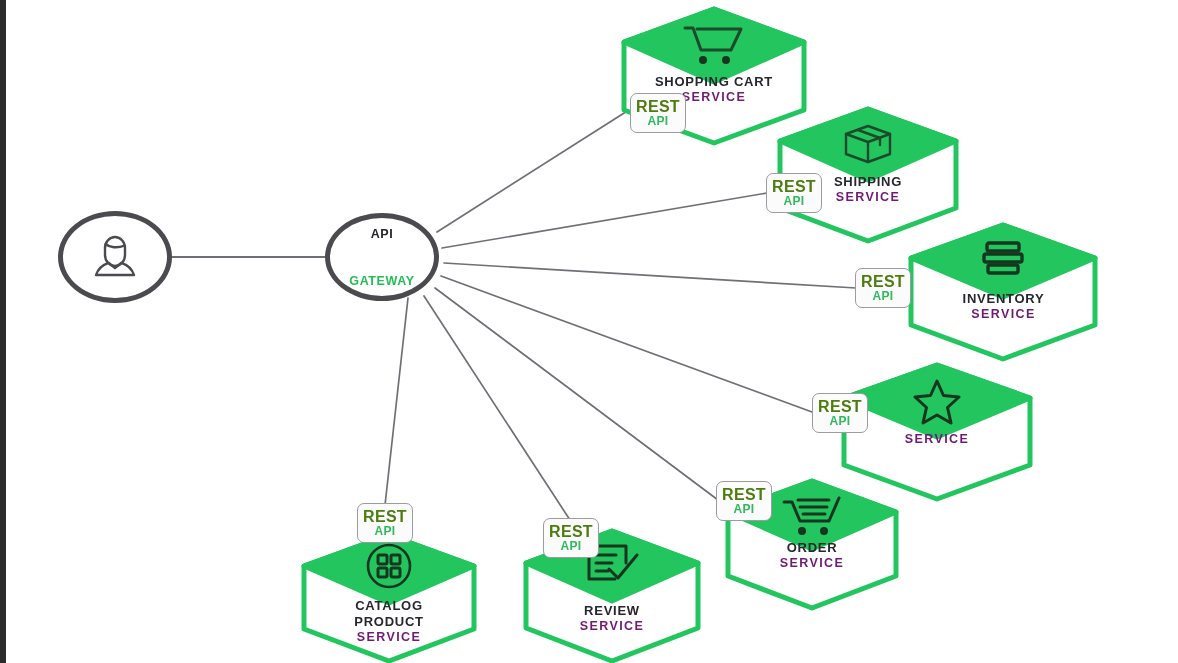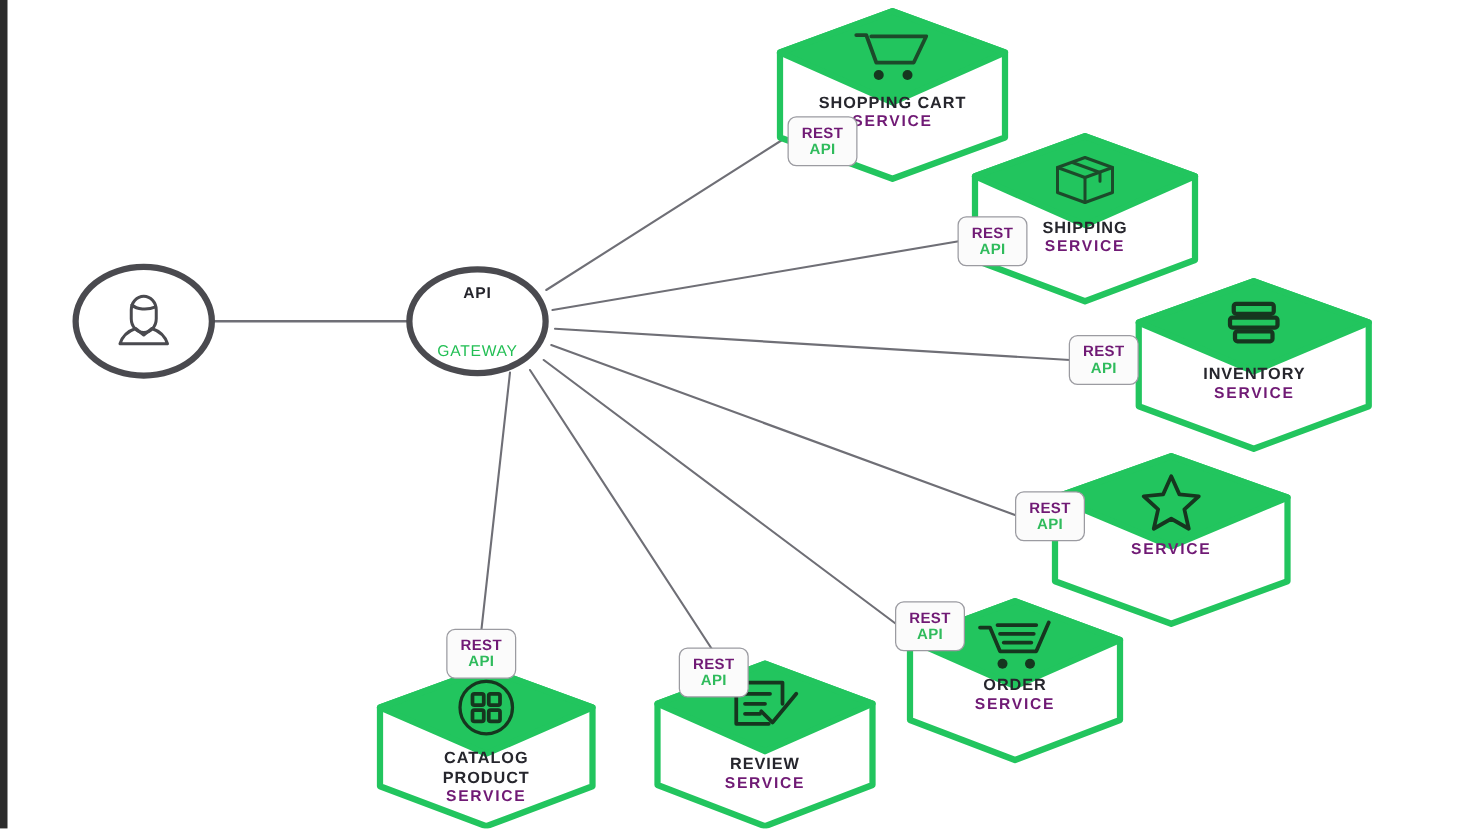--- a/index.html
+++ b/index.html
@@ -66,21 +66,21 @@
     line-height: 1.12;
   }
   .gw-line1 {
     font-size: 12.5px;
     font-weight: bold;
     color: #24242b;
     letter-spacing: 0.6px;
   }
   .gw-line2 {
     font-size: 12.5px;
-    font-weight: normal;
+    font-weight: bold;
     color: #22bf54;
     letter-spacing: 0.6px;
     margin-top: 33px;
   }
   
   .service {
     position: absolute;
     z-index: 4;
   }
   .service .hex {
@@ -124,23 +124,23 @@
     border: 1.6px solid #9b9ba1;
     border-radius: 7px;
     box-sizing: border-box;
     display: flex;
     flex-direction: column;
     align-items: center;
     justify-content: center;
     line-height: 1.1;
   }
   .rest-badge .r1 {
-    font-size: 12px;
-    font-weight: bold;
-    color: #701a75;
+    font-size: 16px;
+    font-weight: bold;
+    color: #4d7c0f;
     letter-spacing: 0.3px;
   }
   .rest-badge .r2 {
     font-size: 12px;
     font-weight: bold;
     color: #2fbb5c;
     letter-spacing: 0.3px;
   }
 </style>
 </head>

